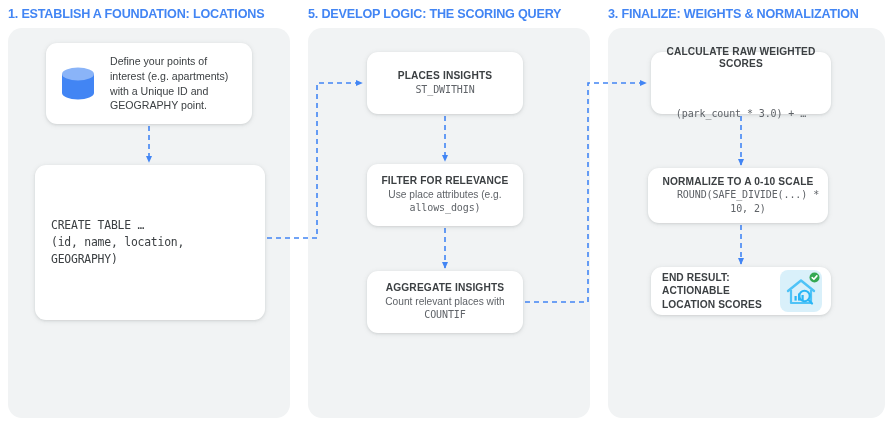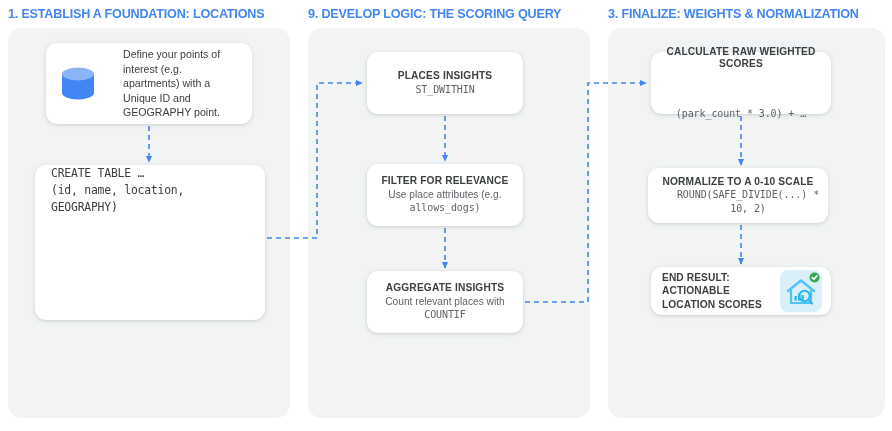--- a/index.html
+++ b/index.html
@@ -66,31 +66,31 @@
     font-size:10px;
     color:#5f6368;
     line-height:13.5px;
     text-align:center;
     letter-spacing:-0.1px;
   }
 
   
   #card-define{
     left:46px;top:43px;width:206px;height:81px;
-    display:flex;align-items:center;padding:0 12px 0 10px;gap:23px;
+    display:flex;align-items:center;padding:0 12px 0 10px;gap:10px;
   }
   #card-define .txt{
     font-size:10.6px;color:#3c4043;line-height:14.6px;text-align:left;
     font-weight:400;
   }
   .db-icon{flex:0 0 auto;width:44px;height:44px;position:relative;}
   
   #card-create{
     left:35px;top:165px;width:230px;height:155px;
-    display:flex;justify-content:flex-start;
+    display:flex;align-items:center;justify-content:flex-start;
     padding-left:16px;
   }
   #card-create .code{
     font-family:"DejaVu Sans Mono","Liberation Mono",monospace;
     font-size:11.4px;color:#3c4043;line-height:17px;text-align:left;
     letter-spacing:-0.2px;white-space:pre;
   }
 
   
   #card-places{
@@ -131,21 +131,21 @@
 
   
   svg.conn{position:absolute;left:0;top:0;width:892px;height:431px;pointer-events:none;}
 </style>
 </head>
 <body>
 
 <div class="stage">
 
   <div class="col-title" id="title-1">1. ESTABLISH A FOUNDATION: LOCATIONS</div>
-  <div class="col-title" id="title-2">9. DEVELOP LOGIC: THE SCORING QUERY</div>
+  <div class="col-title" id="title-2">5. DEVELOP LOGIC: THE SCORING QUERY</div>
   <div class="col-title" id="title-3">3. FINALIZE: WEIGHTS &amp; NORMALIZATION</div>
 
   <div class="panel" id="panel-1"></div>
   <div class="panel" id="panel-2"></div>
   <div class="panel" id="panel-3"></div>
 
   <svg class="conn" viewBox="0 0 892 431" xmlns="http://www.w3.org/2000/svg">
     <defs>
       <marker id="arr" viewBox="0 0 10 10" refX="8" refY="5" markerWidth="5" markerHeight="5" orient="auto-start-reverse">
         <path d="M 0 1 L 9 5 L 0 9 z" fill="#4285F4"></path>

